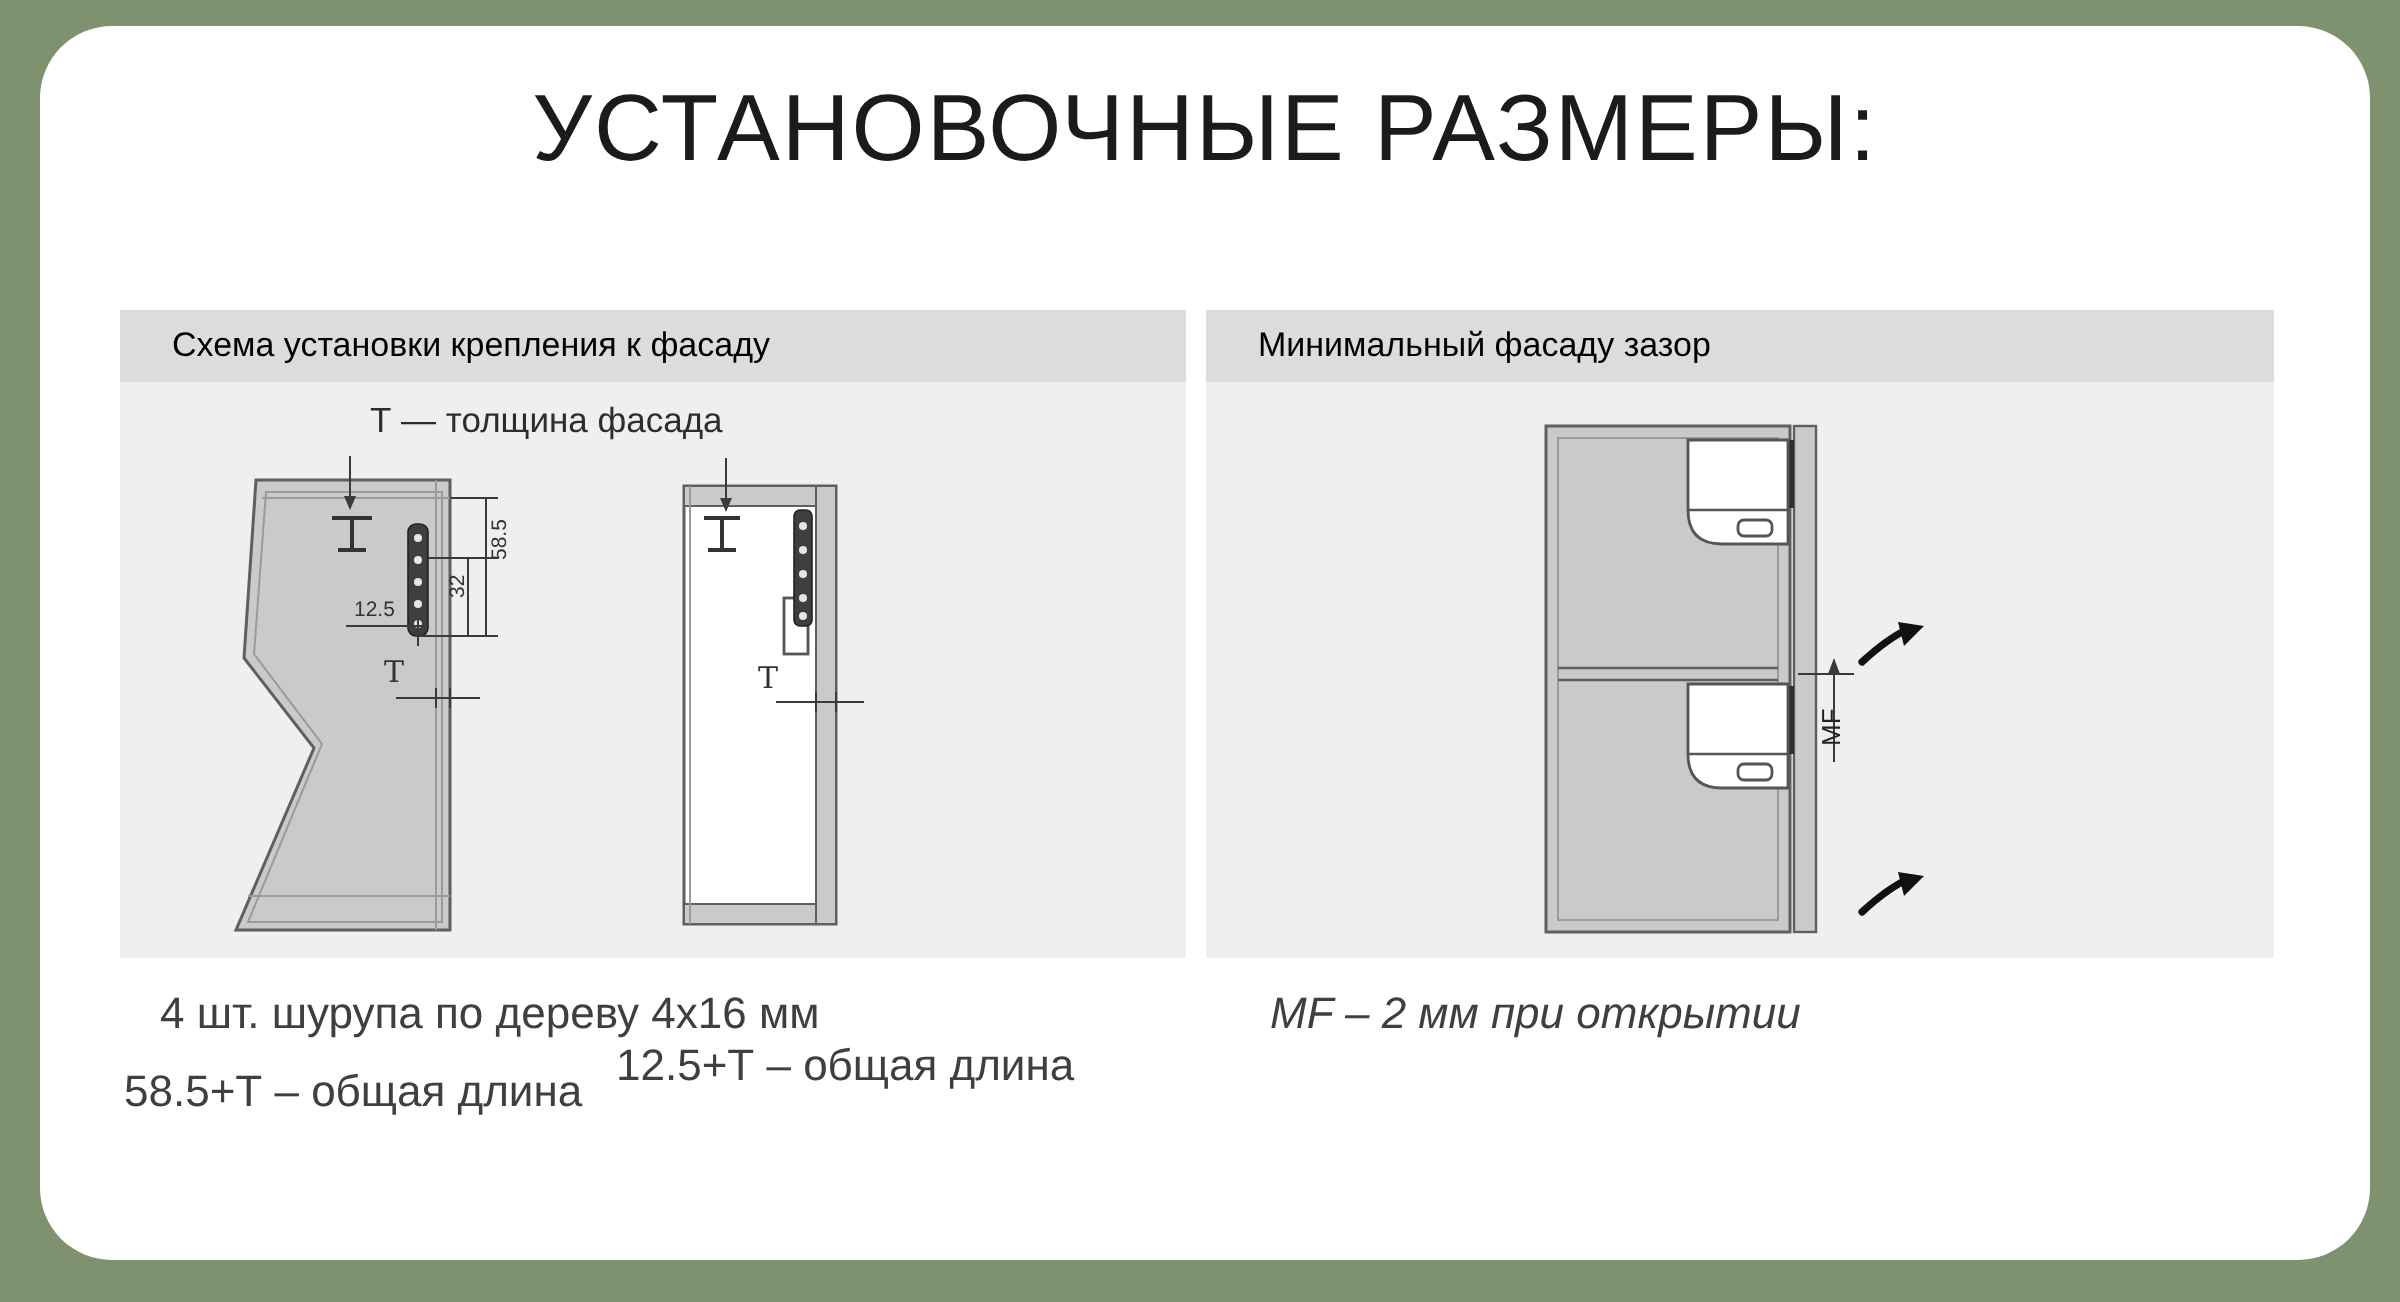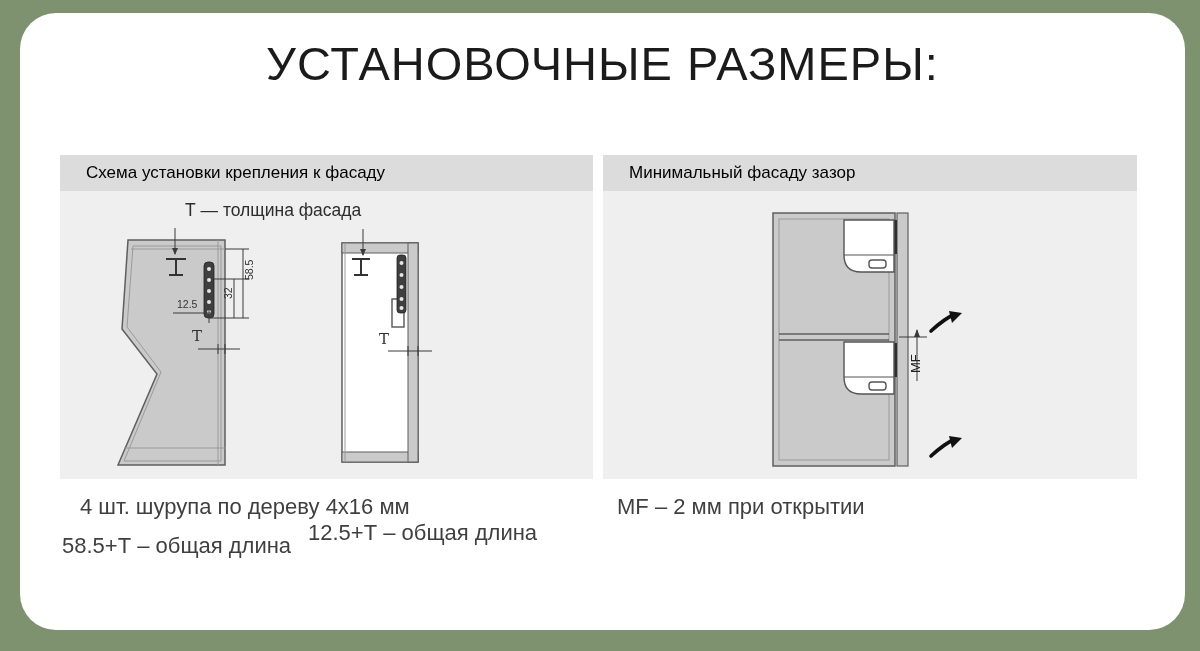--- a/index.html
+++ b/index.html
@@ -24,21 +24,21 @@
     height:36px; background:#dcdcdc; display:flex; align-items:center;
     padding-left:26px; font-size:17px; color:#000000;
   }
   .panel-body { position:relative; width:100%; height:371px;border-radius:27px; }
   .panel-body svg { position:absolute; left:0; top:0; }
 
   .caption { position:absolute; color:#3f3f3f; font-size:22px; white-space:nowrap; }
   .cap-screws { left:56px;  top:494px;margin-left:24px; }
   .cap-585    { left:62px;  top:533px;text-align:right; }
   .cap-125    { left:308px; top:520px; }
-  .cap-mf     { left:617px; top:494px; }
+  .cap-mf     { left:635px; top:494px;font-style:italic; }
 
   
   .outline   { stroke:#5f5f5f; stroke-width:1.5; }
   .thinline  { stroke:#9a9a9a; stroke-width:1;   fill:none; }
   .dimline   { stroke:#3a3a3a; stroke-width:1;   fill:none; }
   .ibeam     { stroke:#333333; stroke-width:2;   fill:none; }
   .dimtext   { font-family:"Liberation Sans", sans-serif; font-size:10.5px; fill:#333333; }
   .ttext     { font-family:"DejaVu Serif", serif; font-size:15px; fill:#333333; }
   .mftext    { font-family:"Liberation Sans", sans-serif; font-size:13px; fill:#222222; }
   .dlabel    { font-family:"Liberation Sans", sans-serif; font-size:17.5px; fill:#2d2d2d; }

